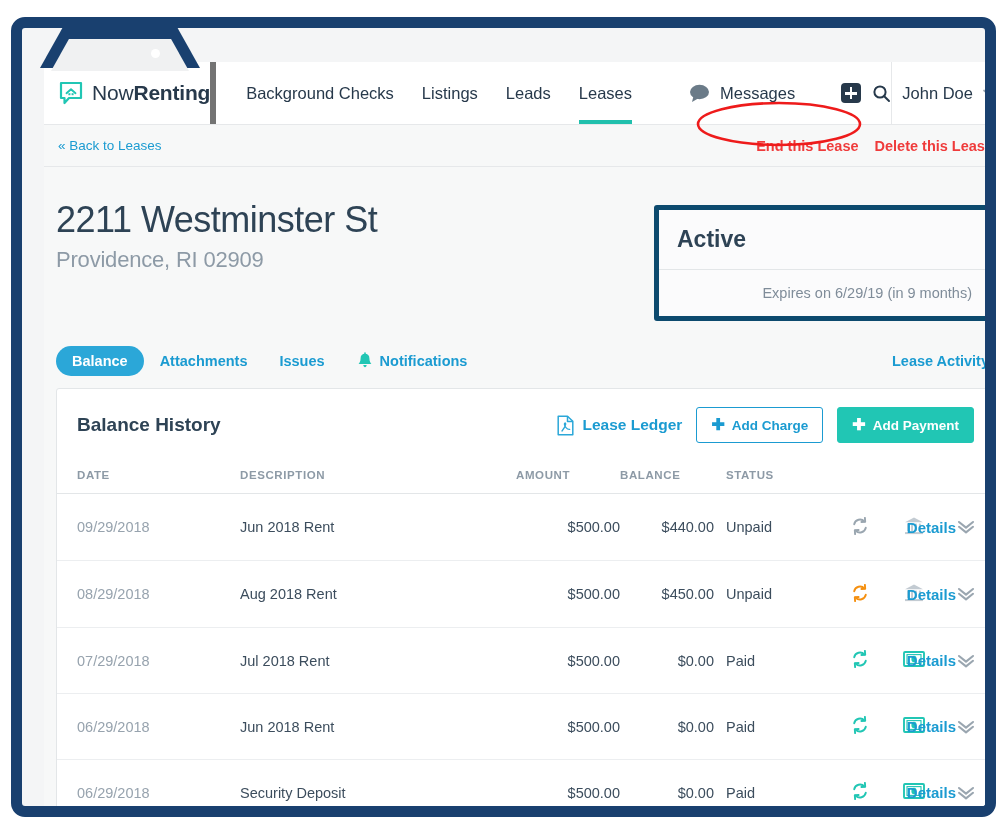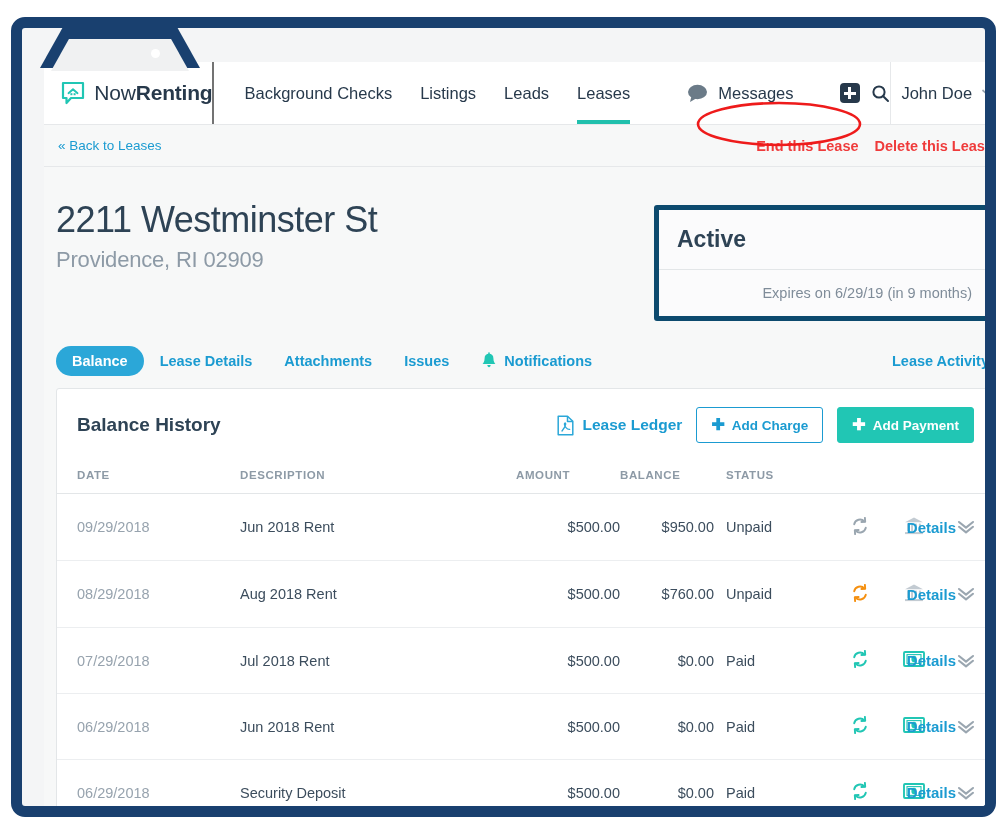--- a/index.html
+++ b/index.html
@@ -78,22 +78,21 @@
     border-bottom: 1px solid #e6e8ea;
     display: flex;
     align-items: stretch;
   }
   .brand {
     width: 199px;
     display: flex;
     align-items: center;
     padding-left: 14px;
     box-sizing: border-box;
-    border-right: 2px solid #737373;
-    justify-content: flex-end;
+    border-right: 6px solid #737373;
   }
   .brand-logo { margin-right: 8px; display: block; line-height: 0; }
   .brand-text {
     font-size: 21px;
     color: #27394b;
     letter-spacing: -0.2px;
   }
   .brand-text .b { font-weight: bold; }
 
   .navlinks {
@@ -461,21 +460,20 @@
           </div>
 
           <div class="status-card">
             <div class="status-card-head">Active</div>
             <div class="status-card-body">Expires on 6/29/19 (in 9 months)</div>
           </div>
         </div>
 
         <div class="tabsrow">
           <div class="tab pill">Balance</div>
-          <div class="tab">Lease Details</div>
           <div class="tab">Attachments</div>
           <div class="tab">Issues</div>
           <div class="tab tab-notif">
             <span style="line-height:0">
               <svg width="16" height="17" viewBox="0 0 16 17">
                 <path d="M8 1.8 C5.3 1.8 3.6 3.6 3.6 6.2 C3.6 9.6 2.3 11.2 1.6 12 H14.4 C13.7 11.2 12.4 9.6 12.4 6.2 C12.4 3.6 10.7 1.8 8 1.8 Z" fill="#21c6b4"></path>
                 <rect x="7.2" y="0.2" width="1.6" height="2" rx="0.8" fill="#21c6b4"></rect>
                 <path d="M6.3 13 C6.5 14.4 7.1 15.2 8 15.2 C8.9 15.2 9.5 14.4 9.7 13 Z" fill="#21c6b4"></path>
               </svg>
             </span>
@@ -527,21 +525,21 @@
                 <th class="c-ico1"></th>
                 <th class="c-ico2"></th>
                 <th class="c-details"></th>
               </tr>
             </thead>
             <tbody id="table-body">
                 <tr>
                   <td class="c-date">09/29/2018</td>
                   <td class="c-desc">Jun 2018 Rent</td>
                   <td class="c-amount">$500.00</td>
-                  <td class="c-balance">$950.00</td>
+                  <td class="c-balance">$440.00</td>
                   <td class="c-status">Unpaid</td>
                   <td class="c-ico1"><span class="icon-cell"><svg width="18" height="18" viewBox="0 0 18 18">
                         <path d="M3.2 7.2 A6 6 0 0 1 13.4 4.4" fill="none" stroke="#9aa6b0" stroke-width="1.9" stroke-linecap="round"></path>
                         <polyline points="13.9,0.9 14.2,4.8 10.4,5.0" fill="none" stroke="#9aa6b0" stroke-width="1.9" stroke-linecap="round" stroke-linejoin="round"></polyline>
                         <path d="M14.8 10.8 A6 6 0 0 1 4.6 13.6" fill="none" stroke="#9aa6b0" stroke-width="1.9" stroke-linecap="round"></path>
                         <polyline points="4.1,17.1 3.8,13.2 7.6,13.0" fill="none" stroke="#9aa6b0" stroke-width="1.9" stroke-linecap="round" stroke-linejoin="round"></polyline>
                       </svg></span></td>
                   <td class="c-ico2"><span class="icon-cell"><svg width="20" height="19" viewBox="0 0 20 19">
                         <polygon points="10,1.4 19,6.2 1,6.2" fill="#c3cbd2"></polygon>
                         <rect x="3.2" y="7.6" width="1.9" height="7.4" fill="#c3cbd2"></rect>
@@ -557,21 +555,21 @@
                           <polyline points="3,3 10,8.6 17,3" fill="none" stroke="#9aa6b0" stroke-width="2.1" stroke-linecap="round" stroke-linejoin="round"></polyline>
                           <polyline points="3,7.8 10,13.4 17,7.8" fill="none" stroke="#9aa6b0" stroke-width="2.1" stroke-linecap="round" stroke-linejoin="round"></polyline>
                         </svg></span>
                     </span>
                   </td>
                 </tr>
                 <tr>
                   <td class="c-date">08/29/2018</td>
                   <td class="c-desc">Aug 2018 Rent</td>
                   <td class="c-amount">$500.00</td>
-                  <td class="c-balance">$760.00</td>
+                  <td class="c-balance">$450.00</td>
                   <td class="c-status">Unpaid</td>
                   <td class="c-ico1"><span class="icon-cell"><svg width="18" height="18" viewBox="0 0 18 18">
                         <path d="M3.2 7.2 A6 6 0 0 1 13.4 4.4" fill="none" stroke="#f59010" stroke-width="1.9" stroke-linecap="round"></path>
                         <polyline points="13.9,0.9 14.2,4.8 10.4,5.0" fill="none" stroke="#f59010" stroke-width="1.9" stroke-linecap="round" stroke-linejoin="round"></polyline>
                         <path d="M14.8 10.8 A6 6 0 0 1 4.6 13.6" fill="none" stroke="#f59010" stroke-width="1.9" stroke-linecap="round"></path>
                         <polyline points="4.1,17.1 3.8,13.2 7.6,13.0" fill="none" stroke="#f59010" stroke-width="1.9" stroke-linecap="round" stroke-linejoin="round"></polyline>
                       </svg></span></td>
                   <td class="c-ico2"><span class="icon-cell"><svg width="20" height="19" viewBox="0 0 20 19">
                         <polygon points="10,1.4 19,6.2 1,6.2" fill="#c3cbd2"></polygon>
                         <rect x="3.2" y="7.6" width="1.9" height="7.4" fill="#c3cbd2"></rect>

